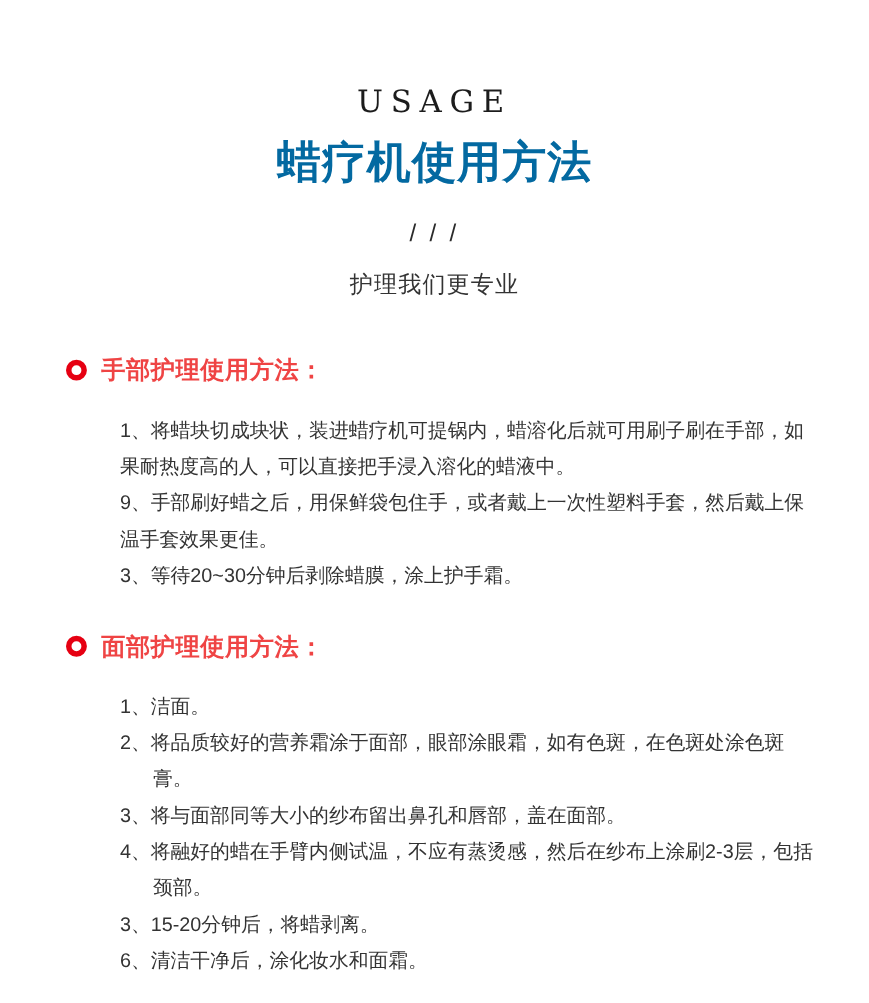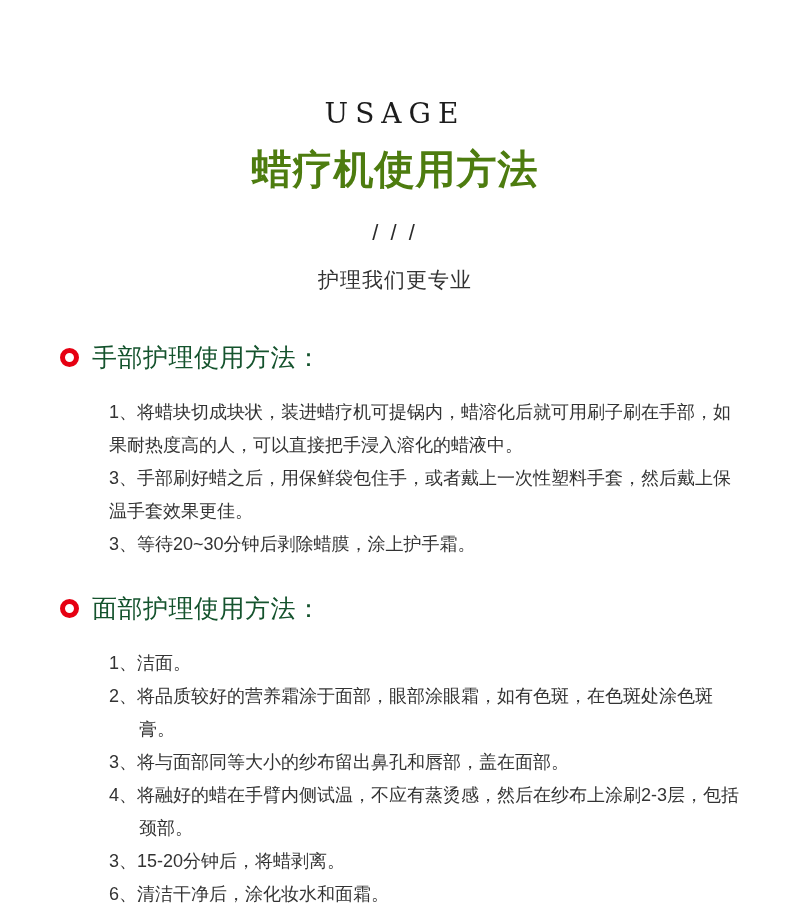--- a/index.html
+++ b/index.html
@@ -10,42 +10,42 @@
     width: 790px;
     height: 912px;
     background: #ffffff;
     overflow: hidden;
     font-family: "Liberation Sans", "DejaVu Sans", sans-serif;
   }
   .page {
     box-sizing: border-box;
     width: 790px;
     height: 912px;
-    padding-top: 97px;
+    padding-top: 76px;
   }
 
   
   .header {
     text-align: center;
   }
   .eyebrow {
     font-family: "DejaVu Serif", "Liberation Serif", serif;
     font-size: 28px;
     line-height: 34px;
     letter-spacing: 7px;
     color: #1c1c1c;
     font-weight: 400;
   }
   .main-title {
     margin-top: 14px;
     font-size: 40px;
     line-height: 48px;
     font-weight: 700;
     letter-spacing: 1px;
-    color: #4d7c0f;
+    color: #0369a1;
   }
   .slash-divider {
     margin-top: 28px;
     font-size: 22px;
     line-height: 24px;
     letter-spacing: 3px;
     color: #2b2b2b;
     font-weight: 300;
   }
   .subtitle {
@@ -73,24 +73,24 @@
   .ring-bullet {
     box-sizing: border-box;
     width: 19px;
     height: 19px;
     border: 5px solid #e60012;
     border-radius: 50%;
     background: #ffffff;
     flex: 0 0 auto;
   }
   .section-heading {
-    font-size: 25px;
+    font-size: 22px;
     line-height: 31px;
-    font-weight: 400;
-    color: #14532d;
+    font-weight: 700;
+    color: #ef4444;
     letter-spacing: 0.5px;
   }
 
   .section-items {
     margin-top: 23px;
     margin-left: 49px;
     font-size: 18px;
     line-height: 33px;
     color: #333333;
   }
@@ -117,21 +117,21 @@
     <div class="subtitle">护理我们更专业</div>
   </div>
 
   <div class="section section-1">
     <div class="section-heading-row">
       <span class="ring-bullet"></span>
       <span class="section-heading">手部护理使用方法：</span>
     </div>
     <div class="section-items">
       <p class="item">1、将蜡块切成块状，装进蜡疗机可提锅内，蜡溶化后就可用刷子刷在手部，如果耐热度高的人，可以直接把手浸入溶化的蜡液中。</p>
-      <p class="item">3、手部刷好蜡之后，用保鲜袋包住手，或者戴上一次性塑料手套，然后戴上保温手套效果更佳。</p>
+      <p class="item">9、手部刷好蜡之后，用保鲜袋包住手，或者戴上一次性塑料手套，然后戴上保温手套效果更佳。</p>
       <p class="item">3、等待20~30分钟后剥除蜡膜，涂上护手霜。</p>
     </div>
   </div>
 
   <div class="section section-2">
     <div class="section-heading-row">
       <span class="ring-bullet"></span>
       <span class="section-heading">面部护理使用方法：</span>
     </div>
     <div class="section-items">

